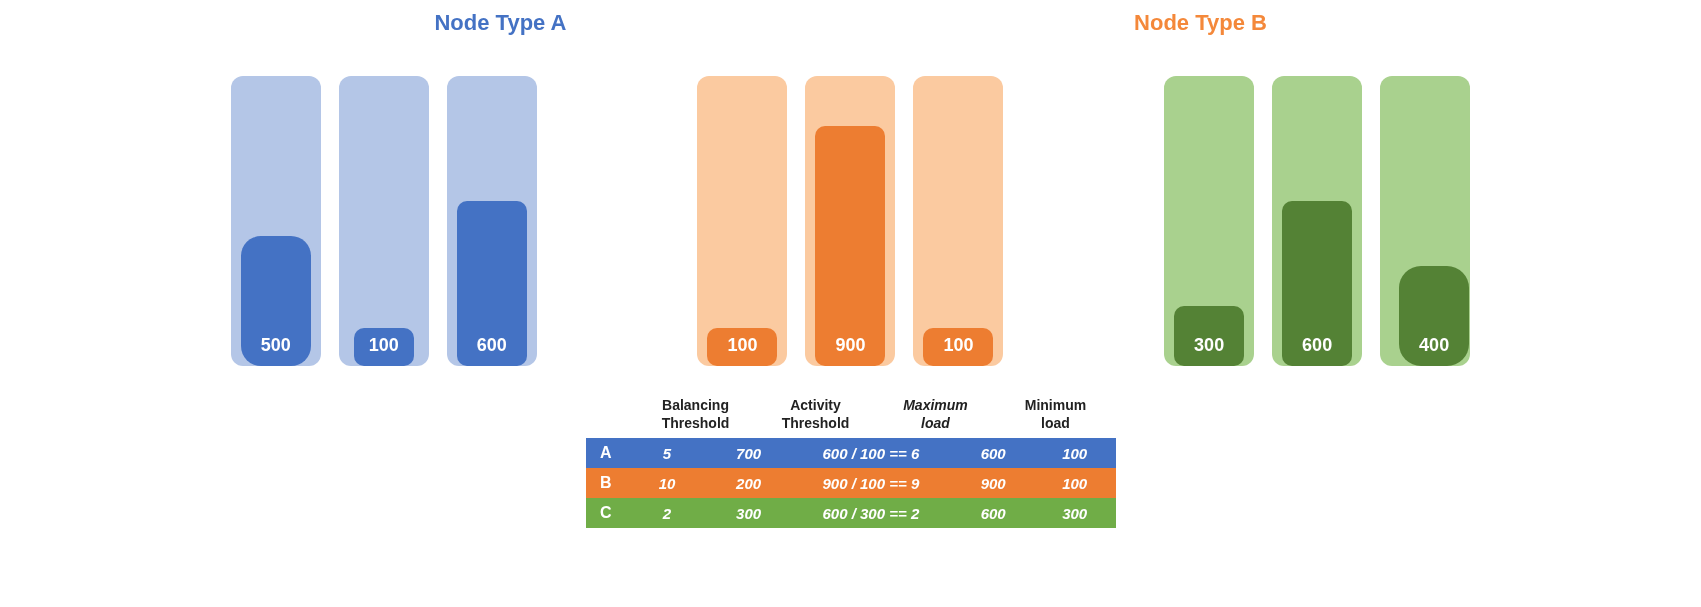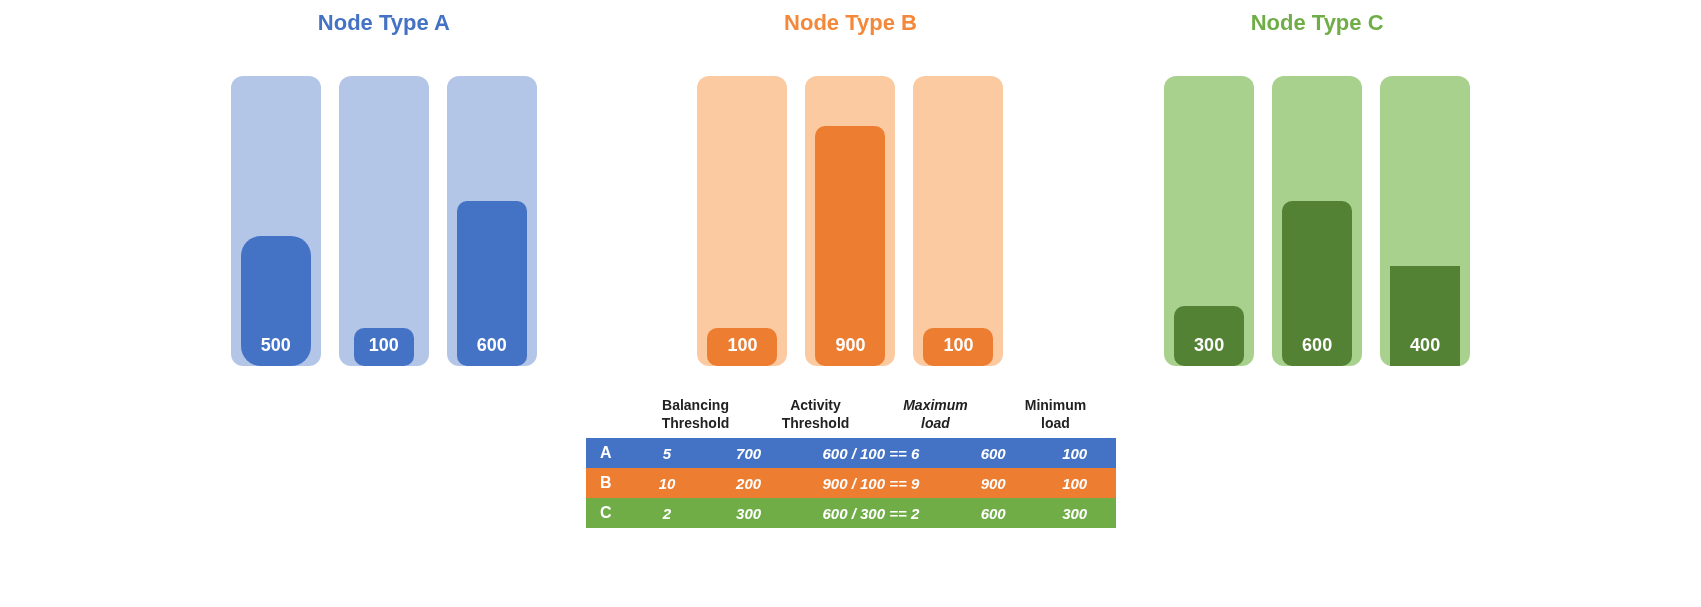--- a/index.html
+++ b/index.html
@@ -158,21 +158,20 @@
     }
   </style>
 </head>
 <body>
 
 <div class="main-container">
 
   <div class="node-headers">
     <div class="node-header node-header-a">Node Type A</div>
     <div class="node-header node-header-b">Node Type B</div>
-    <div class="node-header node-header-c">Node Type C</div>
   </div>
 
   <div class="bars-section">
 
     <div class="node-group">
 
       <div class="bar-outer outer-a" style="width:90px; height:290px;">
         <div class="bar-inner inner-a" style="width:70px; height:130px; bottom:0; position:absolute; border-radius:20px;">
           <span class="bar-label">500</span>
         </div>
@@ -220,21 +219,21 @@
         </div>
       </div>
 
       <div class="bar-outer outer-c" style="width:90px; height:290px;">
         <div class="bar-inner inner-c" style="width:70px; height:165px; bottom:0; position:absolute; border-radius:10px;">
           <span class="bar-label">600</span>
         </div>
       </div>
 
       <div class="bar-outer outer-c" style="width:90px; height:290px;">
-        <div class="bar-inner inner-c" style="width:70px; height:100px; bottom:0; position:absolute; border-radius:0;">
+        <div class="bar-inner inner-c" style="width:70px; height:100px; bottom:0; position:absolute; border-radius:22px;margin-left:9px;">
           <span class="bar-label">400</span>
         </div>
       </div>
     </div>
 
   </div>
 
   <div class="table-section">
     <div class="table-outer-wrapper">
 

